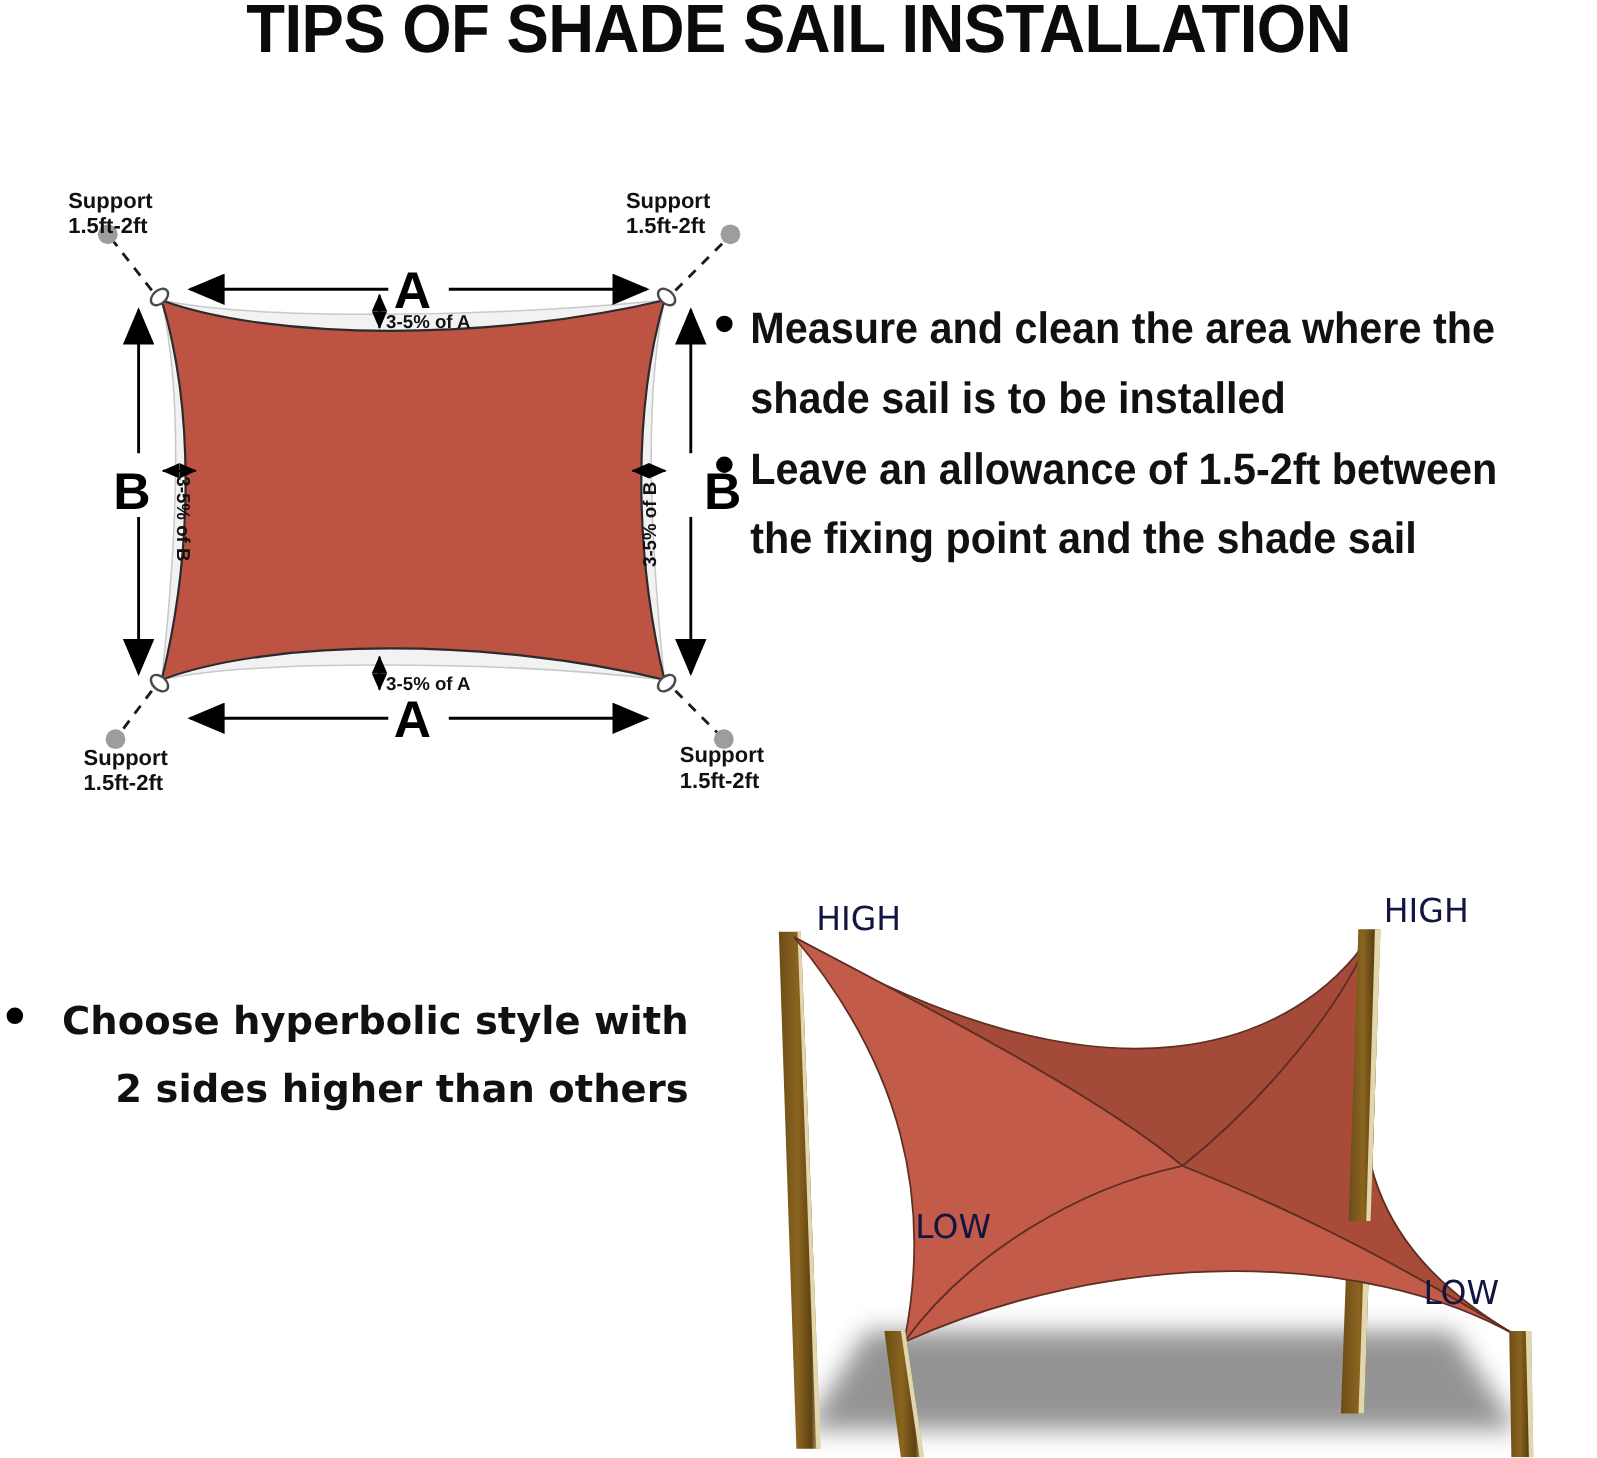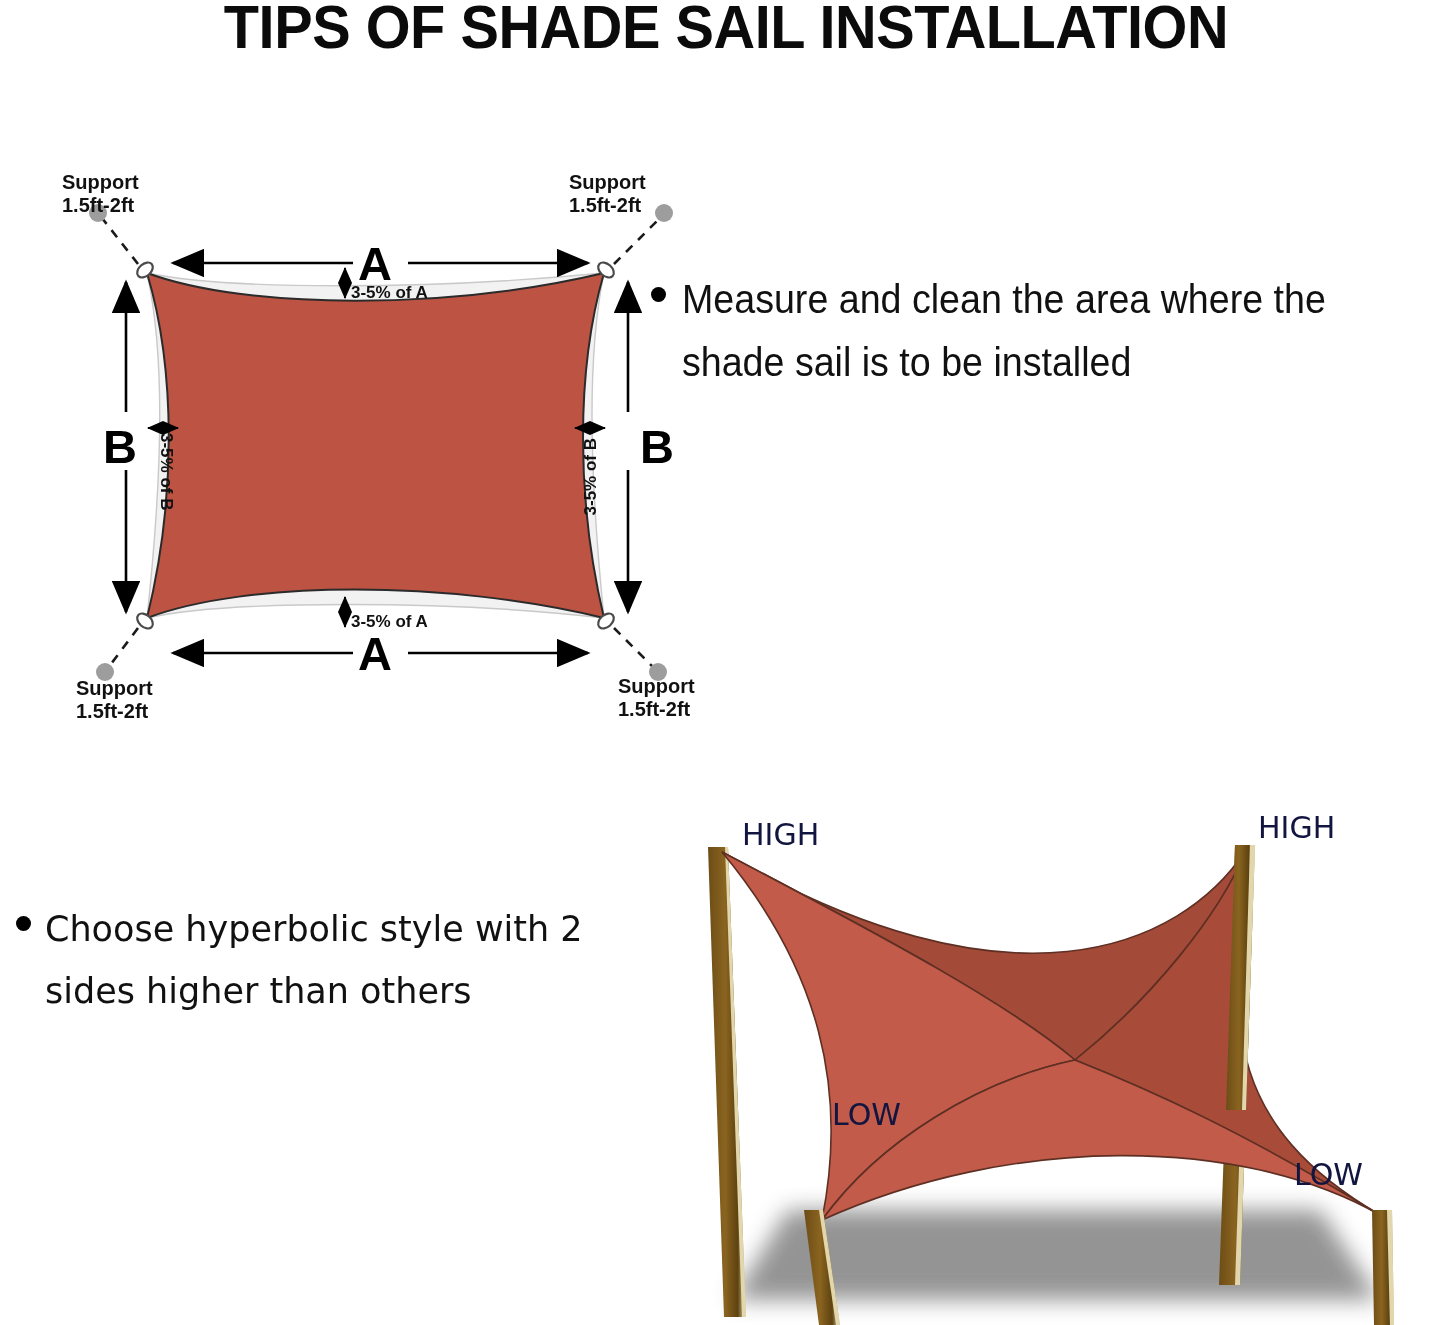--- a/index.html
+++ b/index.html
@@ -53,21 +53,21 @@
     fill:#111;
   }
   .pct-label {
     font-family:"Liberation Sans", sans-serif;
     font-weight:bold;
     font-size:17px;
     fill:#111;
   }
 
   
-  .bullets { position:absolute; }
+  .bullets { position:absolute;font-weight:bold; }
   .bullet-row {
     display:flex;
     align-items:flex-start;
   }
   .bullet-dot {
     flex:0 0 auto;
     width:15px; height:15px;
     border-radius:50%;
     background:#000;
   }
@@ -84,22 +84,23 @@
     font-family:"Liberation Sans", sans-serif;
     font-size:40px;
     line-height:63px;
     transform:scaleX(0.94);
     transform-origin:left top;
     width:106%;
   }
 
   
   #bullets-left {
-    left:16px; top:898px;
+    left:6px; top:898px;
     width:620px;
+    text-align:right;
   }
   #bullets-left .bullet-row { margin-bottom:2px; }
   #bullets-left .bullet-dot { margin:18px 14px 0 0; }
   #bullets-left .bullet-text {
     font-family:"DejaVu Sans", sans-serif;
     font-size:35px;
     line-height:62px;
     color:#111;
   }
 
@@ -229,20 +230,24 @@
         <text class="pct-label" x="548" y="278" text-anchor="end" transform="rotate(-90 548 278)">3-5% of B</text>
       </g>
     </svg>
   </div>
 
   <div class="bullets" id="bullets-right">
     <div class="bullet-row">
       <span class="bullet-dot"></span>
       <span class="bullet-text">Measure and clean the area where the shade sail is to be installed</span>
     </div>
+    <div class="bullet-row">
+      <span class="bullet-dot"></span>
+      <span class="bullet-text">Leave an allowance of 1.5-2ft between the fixing point and the shade sail</span>
+    </div>
   </div>
 
   <div class="bullets" id="bullets-left">
     <div class="bullet-row">
       <span class="bullet-dot"></span>
       <span class="bullet-text">Choose hyperbolic style with 2 sides higher than others</span>
     </div>
   </div>
 
   <div id="illustration">

